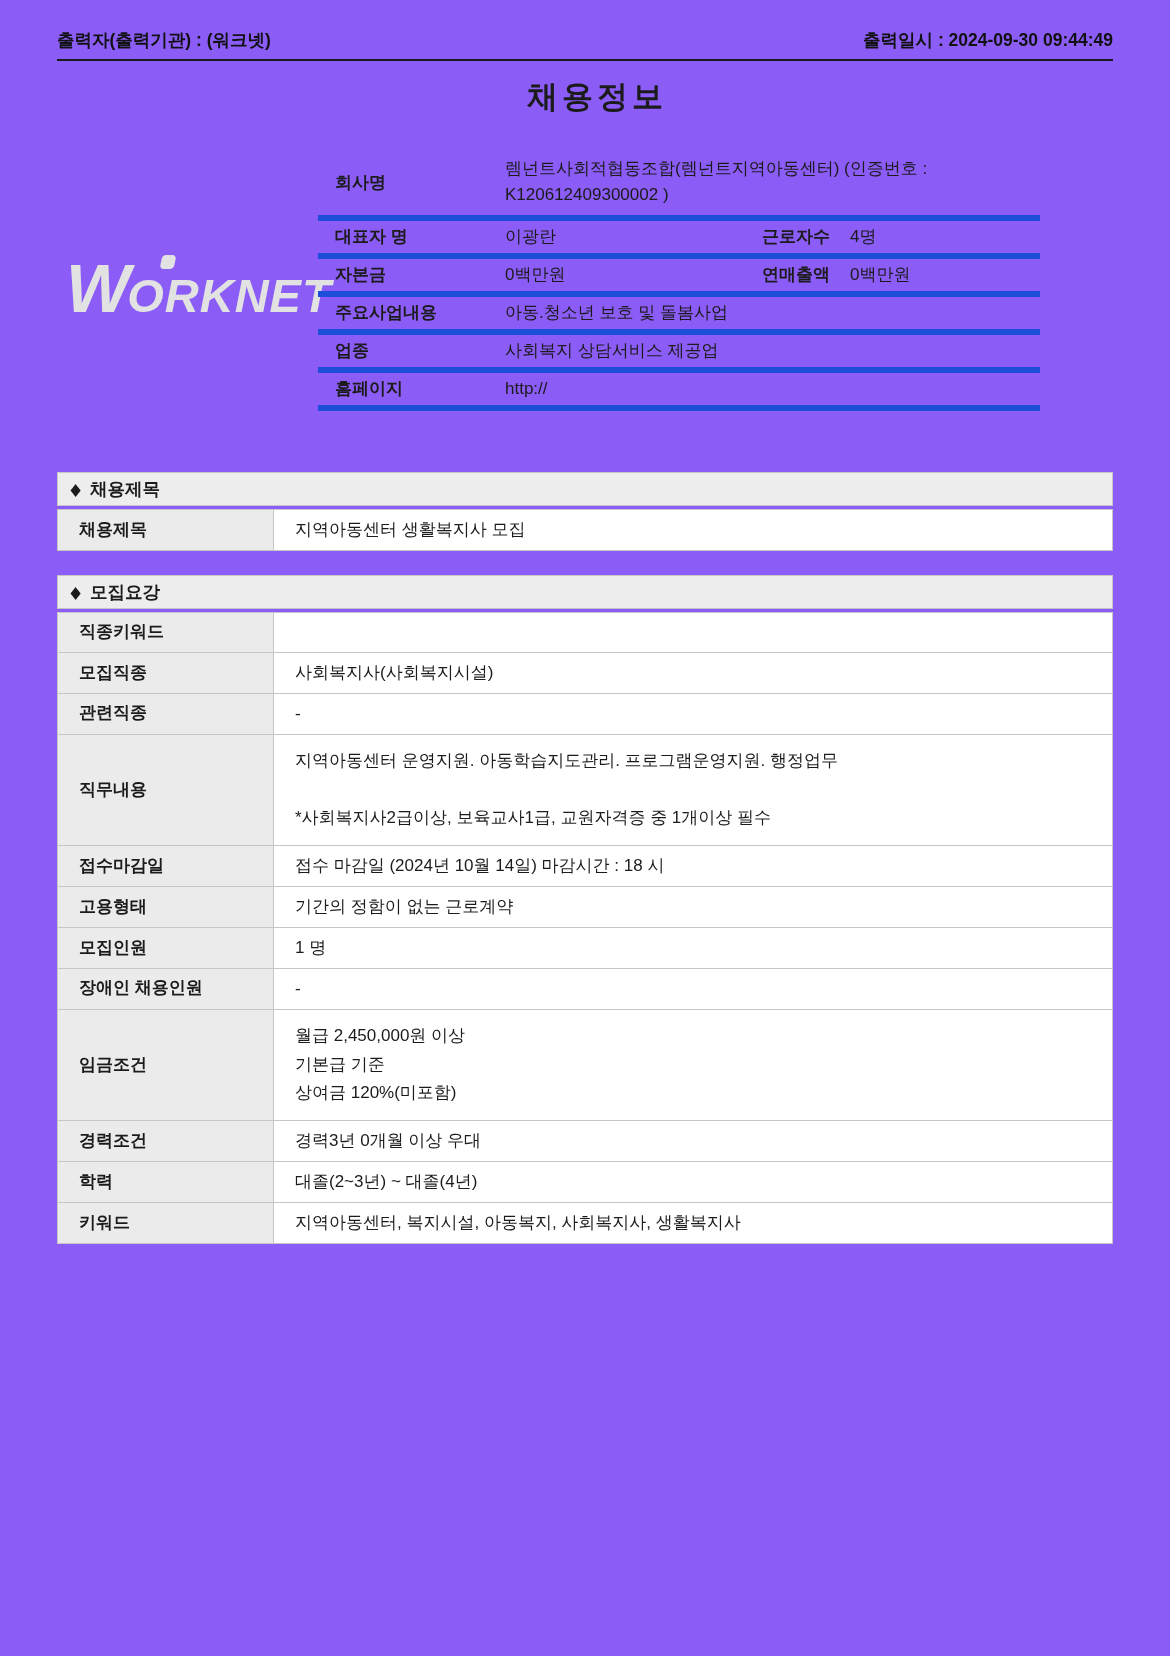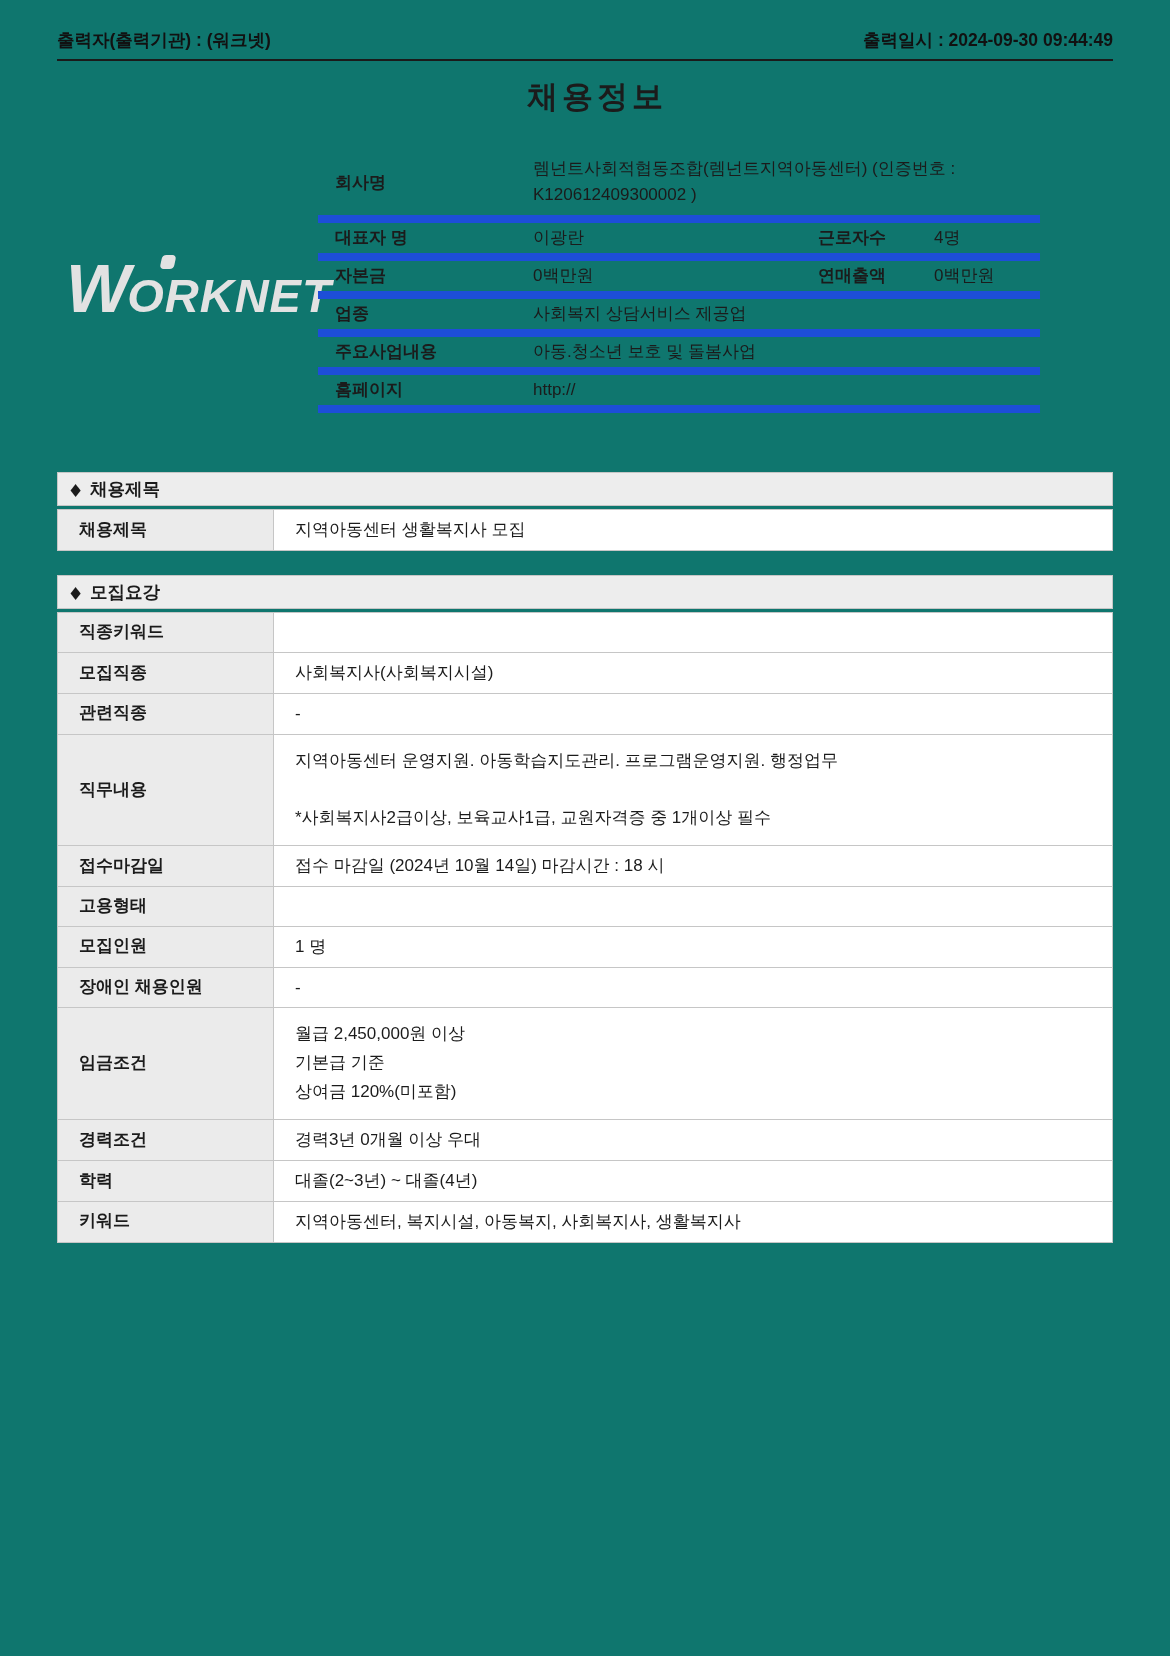--- a/index.html
+++ b/index.html
@@ -1,20 +1,20 @@
 <!DOCTYPE html>
 <html><head>
 <meta charset="utf-8">
 <style>
   * { margin:0; padding:0; box-sizing:border-box; }
   html,body { background:#f2f2f2; }
   body { font-family:"Liberation Sans","DejaVu Sans",sans-serif; }
   .page {
     position:relative; width:1170px; height:1656px; margin:0 auto;
-    background:#0f766e; color:#1b1b1b; overflow:hidden;
+    background:#8b5cf6; color:#1b1b1b; overflow:hidden;
   }
 
   
   .print-header {
     position:absolute; top:28px; left:57px; right:57px;
     display:flex; justify-content:space-between;
     font-size:17.5px; font-weight:600; color:#111;
   }
   .header-rule {
     position:absolute; top:59px; left:57px; right:57px;
@@ -40,21 +40,21 @@
     width:14px; height:14px; background:#e2e2e2; border-radius:4px;
     transform:skewX(-12deg);
   }
 
   
   .company-wrap {
     position:absolute; top:150px; left:318px; width:722px; font-size:17px;
   }
   .c-row {
     display:flex; align-items:center;
-    border-bottom:8px solid #1d4ed8; min-height:38px;gap:28px;
+    border-bottom:6px solid #1d4ed8; min-height:38px;
   }
   .c-row.tall { min-height:66px; padding:6px 0; }
   .c-label { font-weight:bold; padding-left:17px; flex-shrink:0; }
   .c-label.w1 { width:187px; }
   .c-label.w2 { width:105px; }
   .c-val { line-height:1.55; white-space:pre-line; }
   .c-val.v1 { width:240px; flex-shrink:0; }
   .c-val.grow { flex:1; }
 
   
@@ -116,27 +116,27 @@
     </div>
 
     <div class="c-row">
       <div class="c-label w1">자본금</div>
       <div class="c-val v1">0백만원</div>
       <div class="c-label w2">연매출액</div>
       <div class="c-val grow">0백만원</div>
     </div>
 
     <div class="c-row">
+      <div class="c-label w1">주요사업내용</div>
+      <div class="c-val grow">아동.청소년 보호 및 돌봄사업</div>
+    </div>
+
+    <div class="c-row">
       <div class="c-label w1">업종</div>
       <div class="c-val grow">사회복지 상담서비스 제공업</div>
-    </div>
-
-    <div class="c-row">
-      <div class="c-label w1">주요사업내용</div>
-      <div class="c-val grow">아동.청소년 보호 및 돌봄사업</div>
     </div>
 
 
     <div class="c-row">
       <div class="c-label w1">홈페이지</div>
       <div class="c-val grow">http://</div>
     </div>
 
   </div>
 
@@ -208,20 +208,23 @@
           </div>
         <div class="sec-value">
             <span>접수 마감일 (2024년 10월 14일) 마감시간 : 18 시</span>
           </div>
       </div>
 
       <div class="sec-row">
         <div class="sec-label">
             <span>고용형태</span>
           </div>
+        <div class="sec-value">
+            <span>기간의 정함이 없는 근로계약</span>
+          </div>
       </div>
 
       <div class="sec-row">
         <div class="sec-label">
             <span>모집인원</span>
           </div>
         <div class="sec-value">
             <span>1 명</span>
           </div>
       </div>

